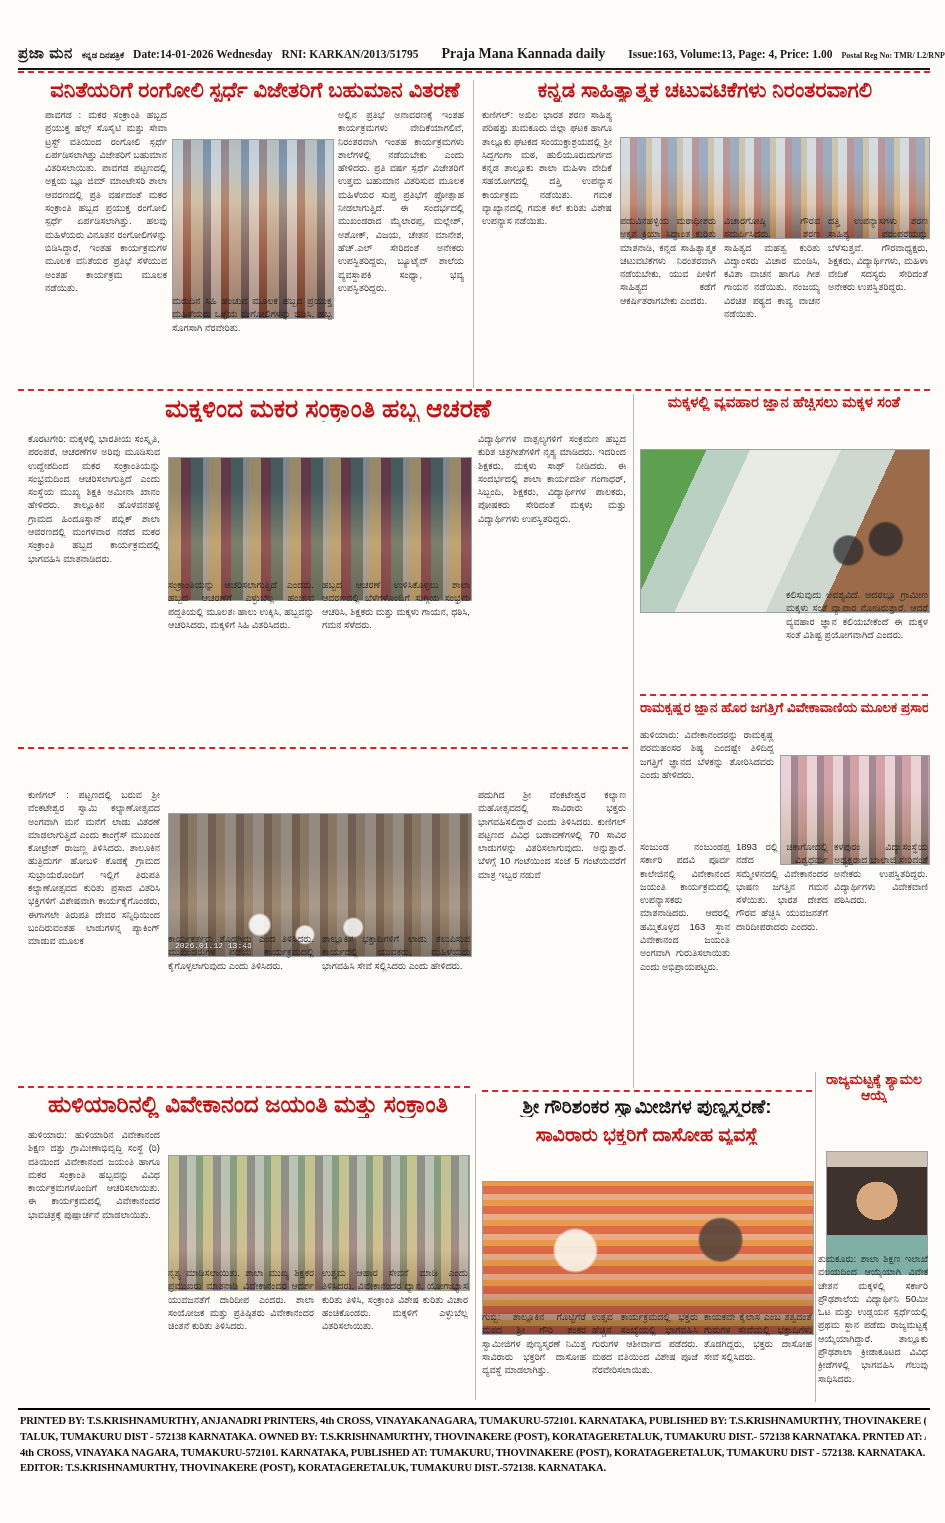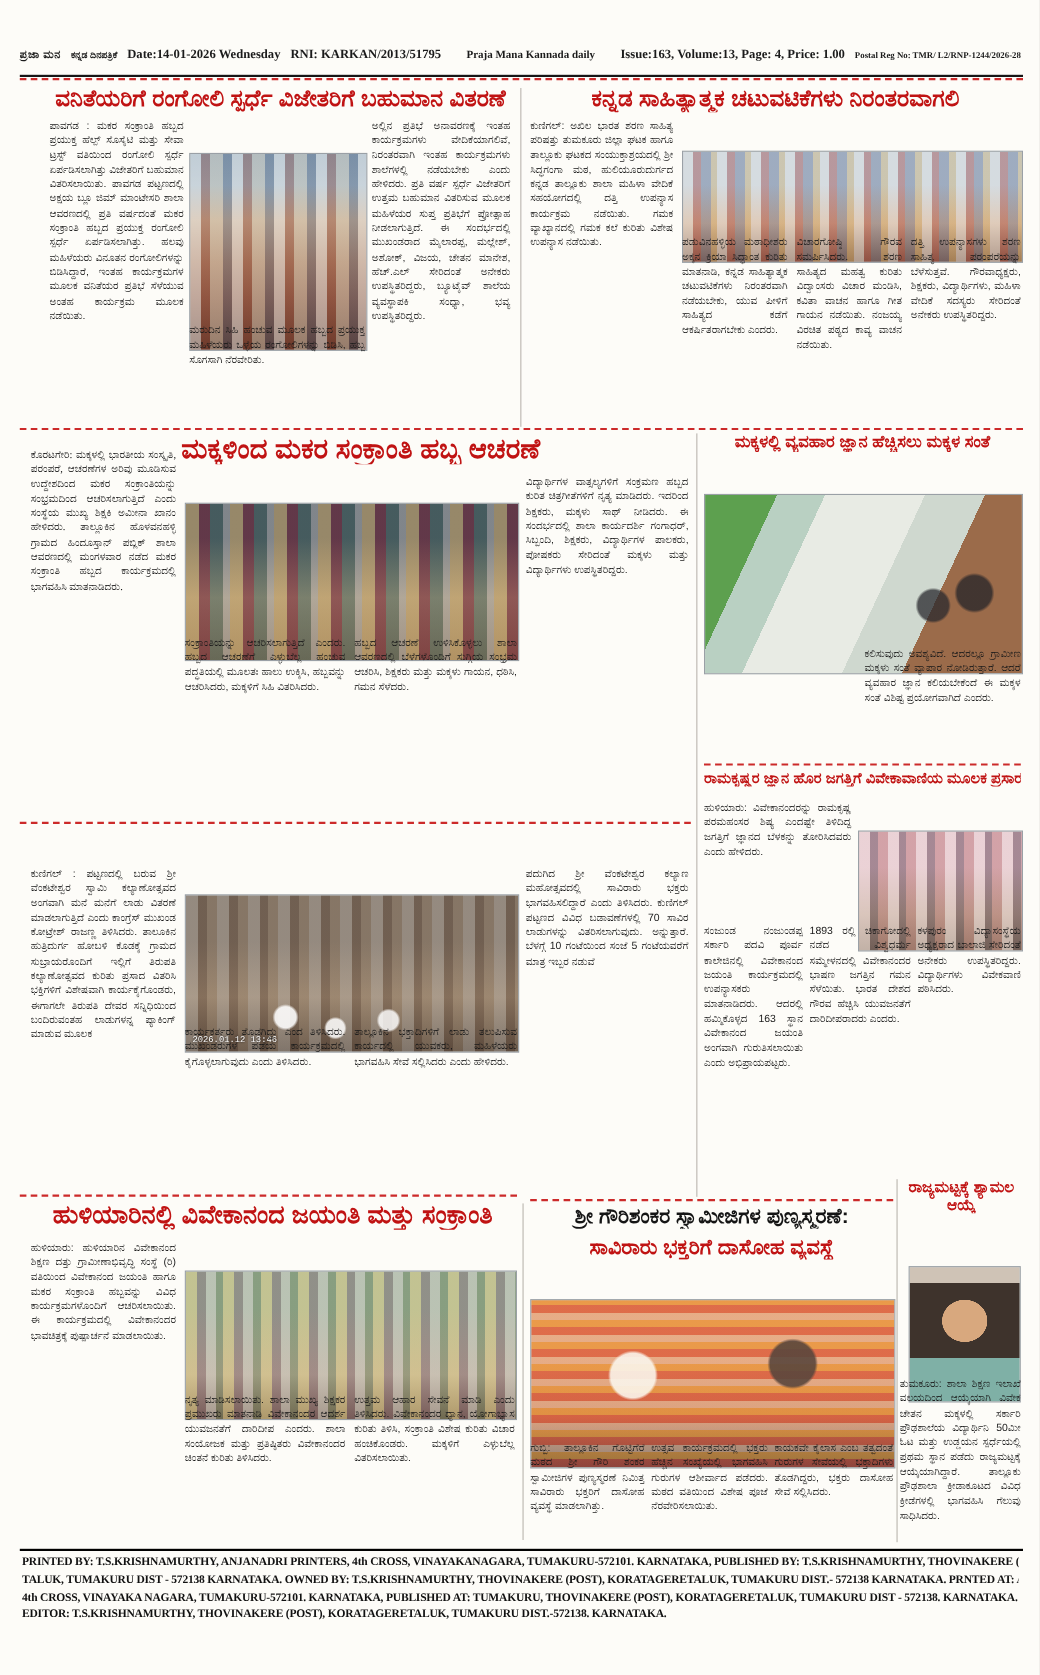--- a/index.html
+++ b/index.html
@@ -12,24 +12,24 @@
     position:relative;width:945px;height:1523px;margin:0 auto;
     background:#fdfcf8;overflow:hidden;
     font-family:"Liberation Sans",sans-serif;color:var(--ink);
   }
   
   .masthead{
     position:absolute;left:18px;top:44px;width:912px;height:24px;
     display:flex;align-items:baseline;gap:9px;
     border-bottom:2px solid #161616;white-space:nowrap;
   }
-  .mh-logo{font-size:10px;font-weight:bold;letter-spacing:.5px;}
+  .mh-logo{font-size:15px;font-weight:bold;letter-spacing:.5px;}
   .mh-tag{font-size:8.5px;font-weight:bold;}
   .mh-date,.mh-rni,.mh-issue{font-size:11.5px;font-weight:bold;font-family:"Liberation Serif",serif;}
-  .mh-title{font-size:10px;font-weight:bold;font-family:"Liberation Serif",serif;margin-left:14px;margin-right:14px;}
+  .mh-title{font-size:14px;font-weight:bold;font-family:"Liberation Serif",serif;margin-left:14px;margin-right:14px;}
   .mh-postal{font-size:8px;font-weight:bold;font-family:"Liberation Serif",serif;}
   
   .dash{position:absolute;border-top:2px dashed var(--rule-red);height:0;}
   .vrule{position:absolute;width:0;border-left:1px solid #b9b5ae;}
   
   .h{position:absolute;font-weight:bold;color:var(--red);text-align:center;line-height:1.12;white-space:nowrap;overflow:hidden;}
   .h.wrap{white-space:normal;}
   .h.black{color:#151515;}
   
   .t{
@@ -112,21 +112,21 @@
   <div class="h" style="left:482px;top:78px;width:446px;font-size:21px;">ಕನ್ನಡ ಸಾಹಿತ್ಯಾತ್ಮಕ ಚಟುವಟಿಕೆಗಳು ನಿರಂತರವಾಗಲಿ</div>
   <div class="t" style="left:482px;top:108px;width:130px;height:280px;">ಕುಣಿಗಲ್: ಅಖಿಲ ಭಾರತ ಶರಣ ಸಾಹಿತ್ಯ ಪರಿಷತ್ತು ತುಮಕೂರು ಜಿಲ್ಲಾ ಘಟಕ ಹಾಗೂ ತಾಲ್ಲೂಕು ಘಟಕದ ಸಂಯುಕ್ತಾಶ್ರಯದಲ್ಲಿ ಶ್ರೀ ಸಿದ್ಧಗಂಗಾ ಮಠ, ಹುಲಿಯೂರುದುರ್ಗದ ಕನ್ನಡ ತಾಲ್ಲೂಕು ಶಾಲಾ ಮಹಿಳಾ ವೇದಿಕೆ ಸಹಯೋಗದಲ್ಲಿ ದತ್ತಿ ಉಪನ್ಯಾಸ ಕಾರ್ಯಕ್ರಮ ನಡೆಯಿತು. ಗಮಕ ವ್ಯಾಖ್ಯಾನದಲ್ಲಿ ಗಮಕ ಕಲೆ ಕುರಿತು ವಿಶೇಷ ಉಪನ್ಯಾಸ ನಡೆಯಿತು.</div>
   <div class="ph ph-a2" style="left:620px;top:108px;width:308px;height:100px;"></div>
   <div class="t" style="left:620px;top:214px;width:96px;height:174px;">ಪಡುವಿನಹಳ್ಳಿಯ ಮಠಾಧೀಶರು ಅಕ್ಕನ ಕ್ರಿಯಾ ಸಿದ್ಧಾಂತ ಕುರಿತು ಮಾತನಾಡಿ, ಕನ್ನಡ ಸಾಹಿತ್ಯಾತ್ಮಕ ಚಟುವಟಿಕೆಗಳು ನಿರಂತರವಾಗಿ ನಡೆಯಬೇಕು, ಯುವ ಪೀಳಿಗೆ ಸಾಹಿತ್ಯದ ಕಡೆಗೆ ಆಕರ್ಷಿತರಾಗಬೇಕು ಎಂದರು.</div>
   <div class="t" style="left:724px;top:214px;width:96px;height:174px;">ವಿಚಾರಗೋಷ್ಠಿ ಗೌರವ ಸಮರ್ಪಿಸಿದರು. ಶರಣ ಸಾಹಿತ್ಯದ ಮಹತ್ವ ಕುರಿತು ವಿದ್ವಾಂಸರು ವಿಚಾರ ಮಂಡಿಸಿ, ಕವಿತಾ ವಾಚನ ಹಾಗೂ ಗೀತ ಗಾಯನ ನಡೆಯಿತು. ನಂಜಯ್ಯ ವಿರಚಿತ ಪಠ್ಯದ ಕಾವ್ಯ ವಾಚನ ನಡೆಯಿತು.</div>
   <div class="t" style="left:828px;top:214px;width:100px;height:174px;">ದತ್ತಿ ಉಪನ್ಯಾಸಗಳು ಶರಣ ಸಾಹಿತ್ಯ ಪರಂಪರೆಯನ್ನು ಬೆಳೆಸುತ್ತವೆ. ಗೌರವಾಧ್ಯಕ್ಷರು, ಶಿಕ್ಷಕರು, ವಿದ್ಯಾರ್ಥಿಗಳು, ಮಹಿಳಾ ವೇದಿಕೆ ಸದಸ್ಯರು ಸೇರಿದಂತೆ ಅನೇಕರು ಉಪಸ್ಥಿತರಿದ್ದರು.</div>
 
   <div class="dash" style="left:18px;top:389px;width:912px;"></div>
 
   <div class="h" style="left:28px;top:394px;width:600px;font-size:25px;">ಮಕ್ಕಳಿಂದ ಮಕರ ಸಂಕ್ರಾಂತಿ ಹಬ್ಬ ಆಚರಣೆ</div>
-  <div class="t" style="left:28px;top:408px;width:132px;height:310px;font-family:Liberation Serif, serif;">ಕೊರಟಗೇರಿ: ಮಕ್ಕಳಲ್ಲಿ ಭಾರತೀಯ ಸಂಸ್ಕೃತಿ, ಪರಂಪರೆ, ಆಚರಣೆಗಳ ಅರಿವು ಮೂಡಿಸುವ ಉದ್ದೇಶದಿಂದ ಮಕರ ಸಂಕ್ರಾಂತಿಯನ್ನು ಸಂಭ್ರಮದಿಂದ ಆಚರಿಸಲಾಗುತ್ತಿದೆ ಎಂದು ಸಂಸ್ಥೆಯ ಮುಖ್ಯ ಶಿಕ್ಷಕಿ ಅಮೀನಾ ಖಾನಂ ಹೇಳಿದರು. ತಾಲ್ಲೂಕಿನ ಹೊಳವನಹಳ್ಳಿ ಗ್ರಾಮದ ಹಿಂದೂಸ್ತಾನ್ ಪಬ್ಲಿಕ್ ಶಾಲಾ ಆವರಣದಲ್ಲಿ ಮಂಗಳವಾರ ನಡೆದ ಮಕರ ಸಂಕ್ರಾಂತಿ ಹಬ್ಬದ ಕಾರ್ಯಕ್ರಮದಲ್ಲಿ ಭಾಗವಹಿಸಿ ಮಾತನಾಡಿದರು.</div>
+  <div class="t" style="left:28px;top:432px;width:132px;height:310px;">ಕೊರಟಗೇರಿ: ಮಕ್ಕಳಲ್ಲಿ ಭಾರತೀಯ ಸಂಸ್ಕೃತಿ, ಪರಂಪರೆ, ಆಚರಣೆಗಳ ಅರಿವು ಮೂಡಿಸುವ ಉದ್ದೇಶದಿಂದ ಮಕರ ಸಂಕ್ರಾಂತಿಯನ್ನು ಸಂಭ್ರಮದಿಂದ ಆಚರಿಸಲಾಗುತ್ತಿದೆ ಎಂದು ಸಂಸ್ಥೆಯ ಮುಖ್ಯ ಶಿಕ್ಷಕಿ ಅಮೀನಾ ಖಾನಂ ಹೇಳಿದರು. ತಾಲ್ಲೂಕಿನ ಹೊಳವನಹಳ್ಳಿ ಗ್ರಾಮದ ಹಿಂದೂಸ್ತಾನ್ ಪಬ್ಲಿಕ್ ಶಾಲಾ ಆವರಣದಲ್ಲಿ ಮಂಗಳವಾರ ನಡೆದ ಮಕರ ಸಂಕ್ರಾಂತಿ ಹಬ್ಬದ ಕಾರ್ಯಕ್ರಮದಲ್ಲಿ ಭಾಗವಹಿಸಿ ಮಾತನಾಡಿದರು.</div>
   <div class="ph ph-a3" style="left:168px;top:428px;width:302px;height:142px;"></div>
   <div class="t" style="left:478px;top:432px;width:148px;height:310px;">ವಿದ್ಯಾರ್ಥಿಗಳ ವಾತ್ಸಲ್ಯಗಳಿಗೆ ಸಂಕ್ರಮಣ ಹಬ್ಬದ ಕುರಿತ ಚಿತ್ರಗೀತೆಗಳಿಗೆ ನೃತ್ಯ ಮಾಡಿದರು. ಇದರಿಂದ ಶಿಕ್ಷಕರು, ಮಕ್ಕಳು ಸಾಥ್ ನೀಡಿದರು. ಈ ಸಂದರ್ಭದಲ್ಲಿ ಶಾಲಾ ಕಾರ್ಯದರ್ಶಿ ಗಂಗಾಧರ್, ಸಿಬ್ಬಂದಿ, ಶಿಕ್ಷಕರು, ವಿದ್ಯಾರ್ಥಿಗಳ ಪಾಲಕರು, ಪೋಷಕರು ಸೇರಿದಂತೆ ಮಕ್ಕಳು ಮತ್ತು ವಿದ್ಯಾರ್ಥಿಗಳು ಉಪಸ್ಥಿತರಿದ್ದರು.</div>
   <div class="t" style="left:168px;top:578px;width:146px;height:164px;">ಸಂಕ್ರಾಂತಿಯನ್ನು ಆಚರಿಸಲಾಗುತ್ತಿದೆ ಎಂದರು. ಹಬ್ಬದ ಆಚರಣೆಗೆ ಎಳ್ಳುಬೆಲ್ಲ ಹಂಚುವ ಪದ್ಧತಿಯಲ್ಲಿ ಮೂಲತಃ ಹಾಲು ಉಕ್ಕಿಸಿ, ಹಬ್ಬವನ್ನು ಆಚರಿಸಿದರು, ಮಕ್ಕಳಿಗೆ ಸಿಹಿ ವಿತರಿಸಿದರು.</div>
   <div class="t" style="left:322px;top:578px;width:148px;height:164px;">ಹಬ್ಬದ ಆಚರಣೆ ಉಳಿಸಿಕೊಳ್ಳಲು ಶಾಲಾ ಆವರಣದಲ್ಲಿ ಬೆಳೆಗಳೊಂದಿಗೆ ಸುಗ್ಗಿಯ ಸಂಭ್ರಮ ಆಚರಿಸಿ, ಶಿಕ್ಷಕರು ಮತ್ತು ಮಕ್ಕಳು ಗಾಯನ, ಧಠಿಸಿ, ಗಮನ ಸೆಳೆದರು.</div>
 
   <div class="vrule" style="left:633px;top:394px;height:694px;"></div>
 
   <div class="h" style="left:640px;top:394px;width:288px;font-size:15px;">ಮಕ್ಕಳಲ್ಲಿ ವ್ಯವಹಾರ ಜ್ಞಾನ ಹೆಚ್ಚಿಸಲು ಮಕ್ಕಳ ಸಂತೆ</div>
   <div class="ph ph-a4" style="left:640px;top:420px;width:288px;height:162px;"></div>
   <div class="t" style="left:786px;top:588px;width:142px;height:102px;">ಕಲಿಸುವುದು ಅವಶ್ಯವಿದೆ. ಆದರಲ್ಲೂ ಗ್ರಾಮೀಣ ಮಕ್ಕಳು ಸಂತೆ ವ್ಯಾಪಾರ ನೋಡಿರುತ್ತಾರೆ. ಆದರೆ ವ್ಯವಹಾರ ಜ್ಞಾನ ಕಲಿಯಬೇಕೆಂದೆ ಈ ಮಕ್ಕಳ ಸಂತೆ ವಿಶಿಷ್ಟ ಪ್ರಯೋಗವಾಗಿದೆ ಎಂದರು.</div>

